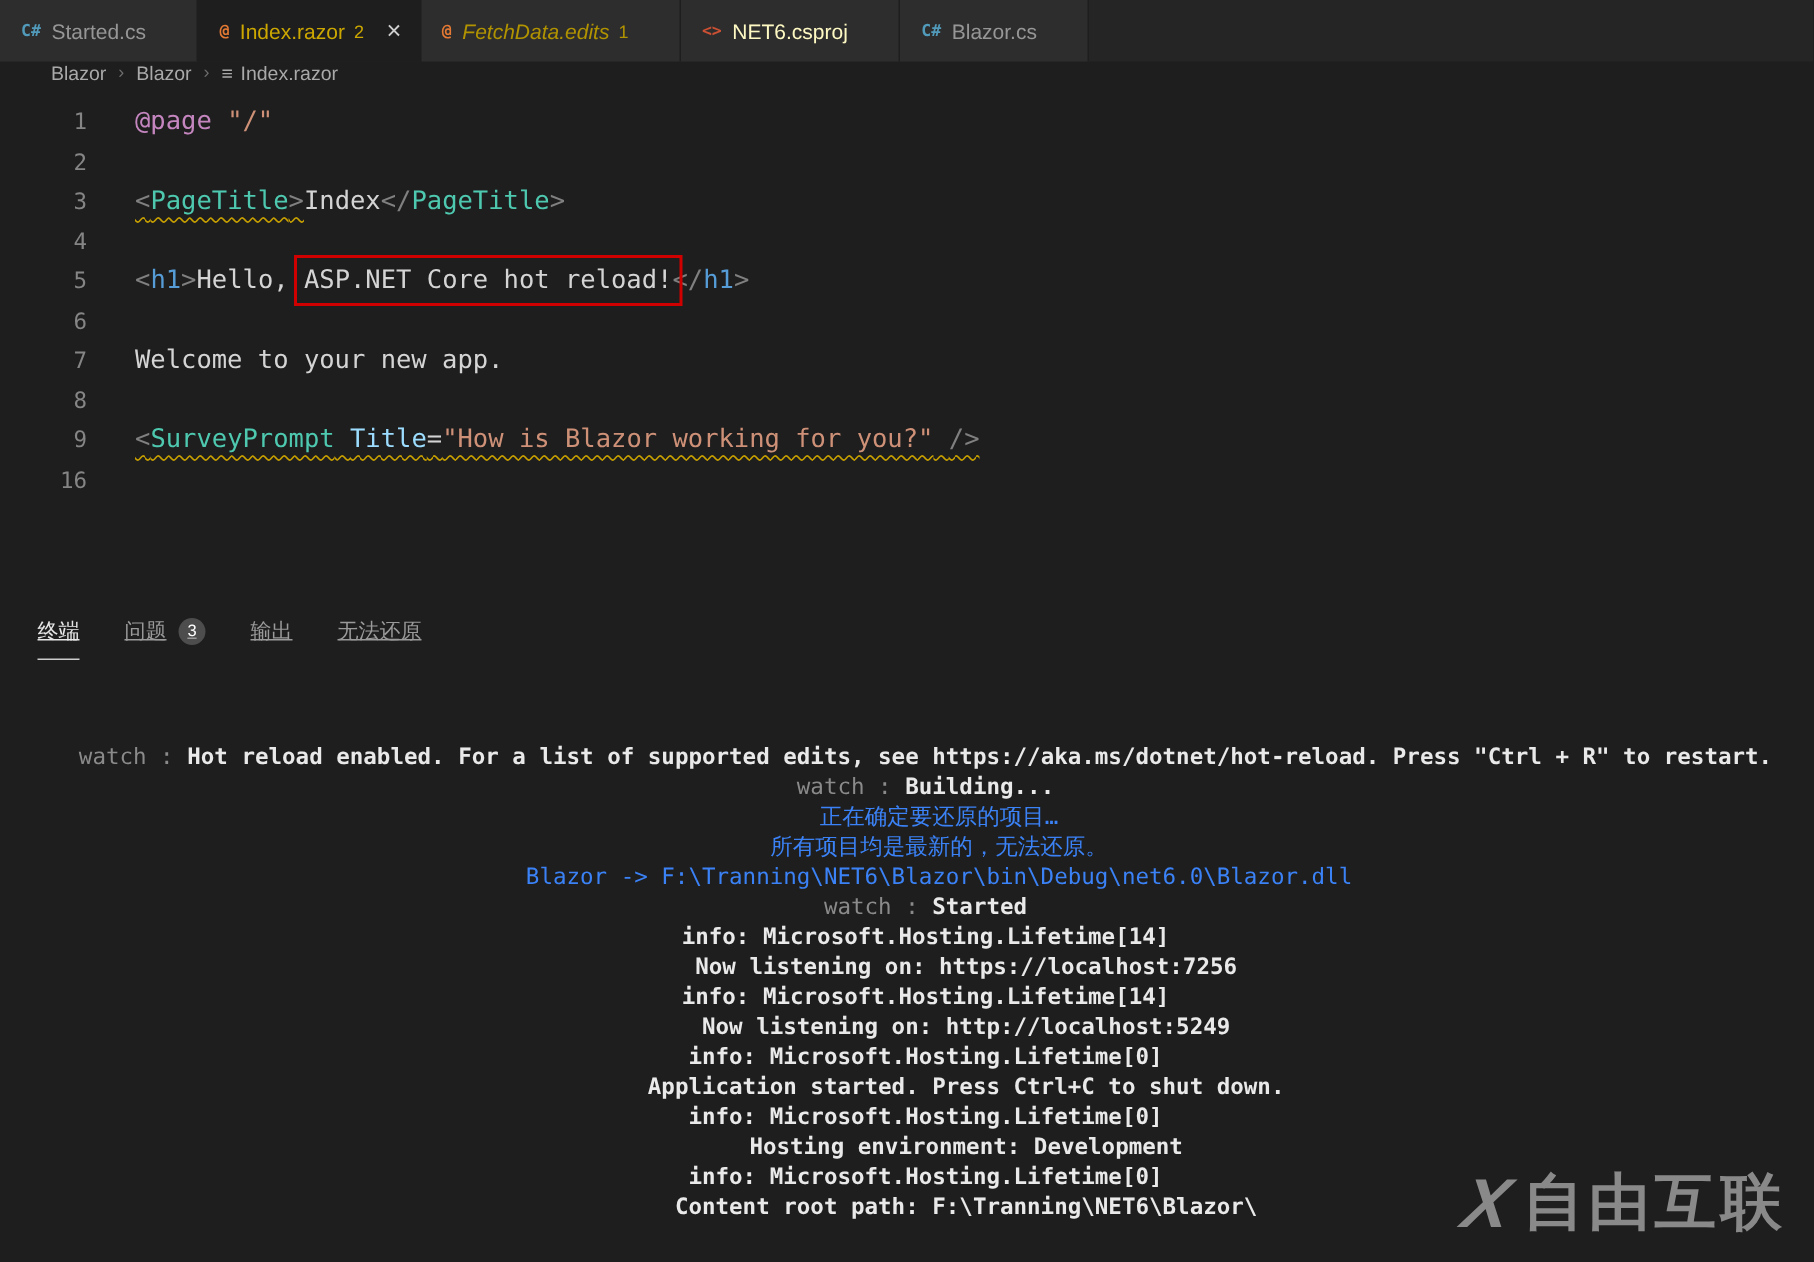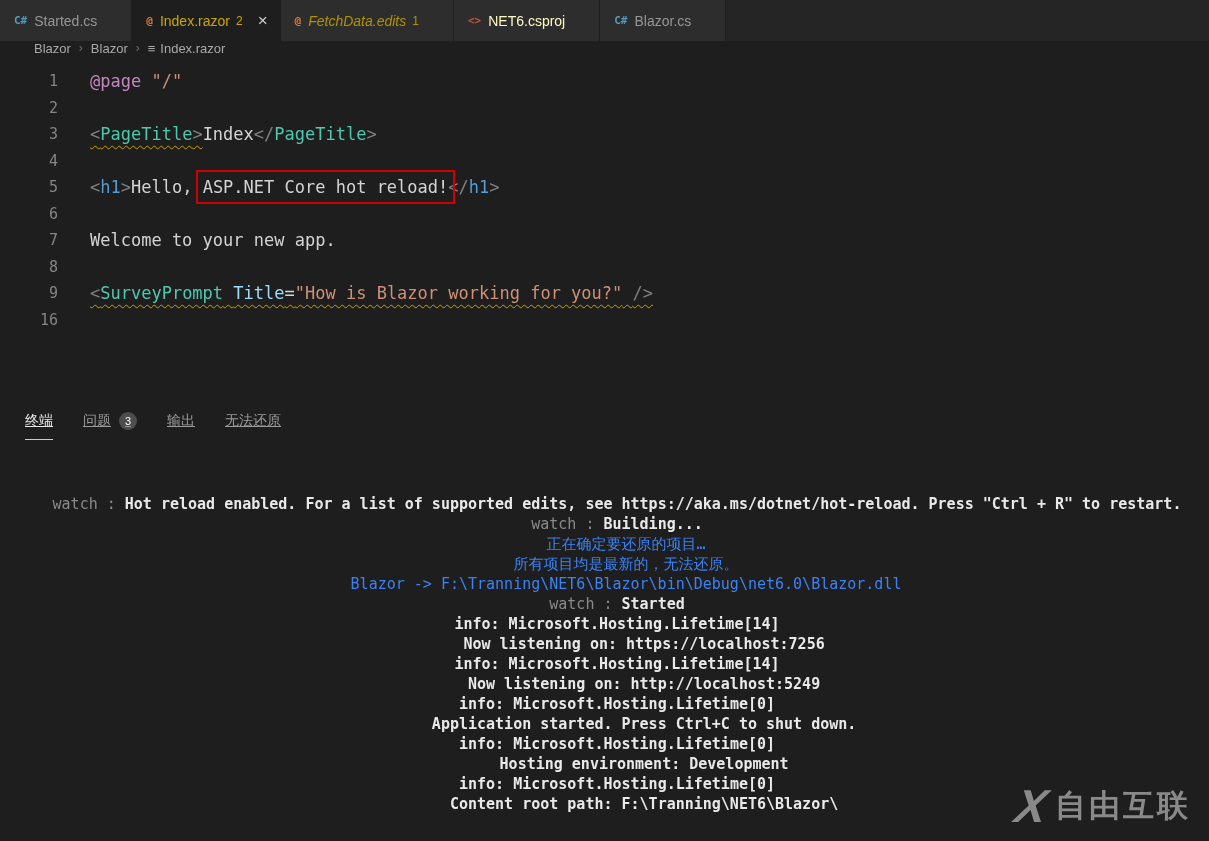--- a/index.html
+++ b/index.html
@@ -78,21 +78,21 @@
   .tseg.bright { color:#e9e9e9; font-weight:600; }
   .tseg.normal { color:#3b82f6; }
 
   
   .watermark {
     position:absolute; right:18px; bottom:12px;
     display:flex; align-items:center; gap:8px;
     color:#9c9c9c; opacity:0.85;
   }
   .wm-logo { font-size:46px; font-weight:bold; font-style:italic; transform:skewX(-10deg); line-height:1; }
-  .wm-text { font-size:31px; font-weight:bold; letter-spacing:3px; }
+  .wm-text { font-size:41px; font-weight:bold; letter-spacing:3px; }
 </style>
 </head>
 <body>
 
 <div class="window">
   <div class="tab-bar" id="tab-bar">
       <div class="tab">
         <span class="tab-icon" style="color: rgb(81, 154, 186);">C#</span>
         <span class="tab-label" style="color: rgb(150, 150, 150);">Started.cs</span>
       </div>

